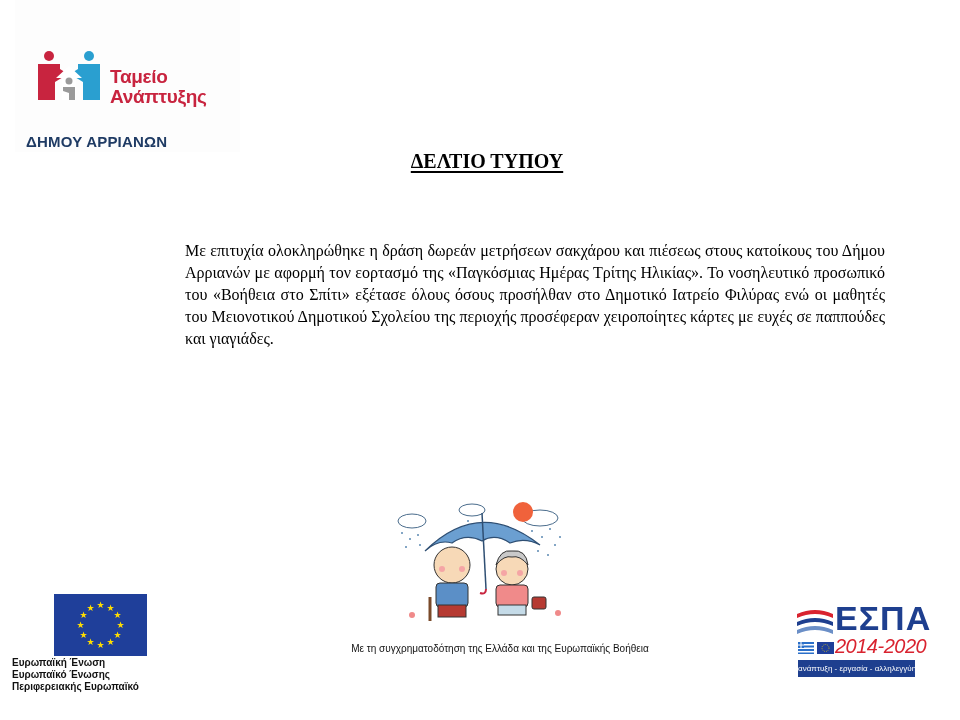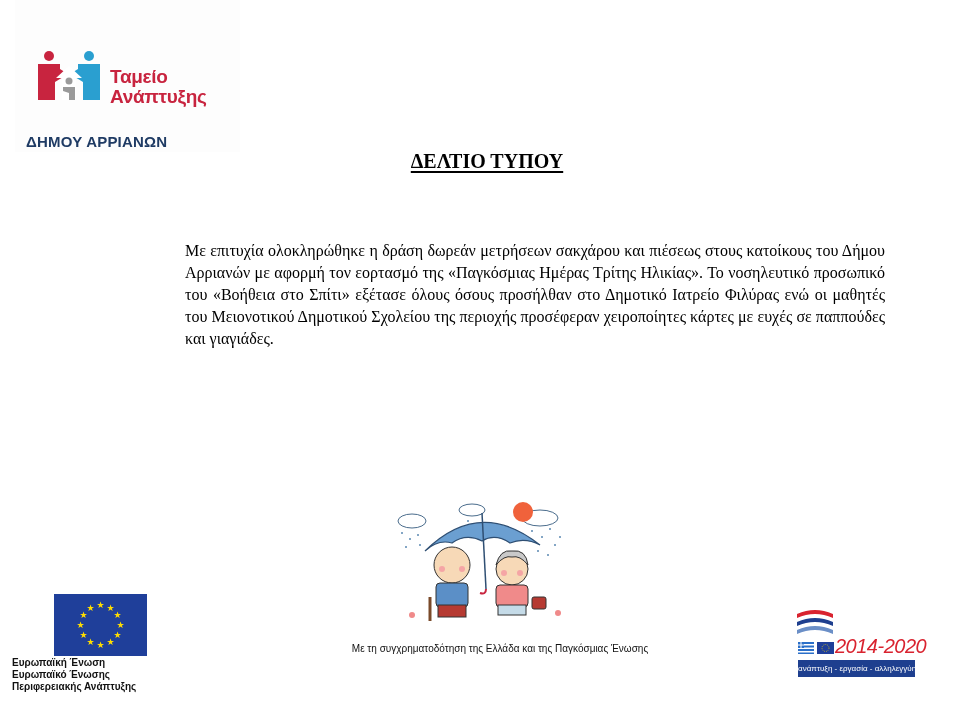--- a/index.html
+++ b/index.html
@@ -275,31 +275,32 @@
     <text x="36.5" y="51">★</text>
     <text x="29.5" y="44">★</text>
     <text x="26.5" y="34">★</text>
     <text x="29.5" y="24">★</text>
     <text x="36.5" y="17">★</text>
   </g>
 </svg>
 <div class="eu-caption">
   <div>Ευρωπαϊκή Ένωση</div>
   <div>Ευρωπαϊκό Ένωσης</div>
-  <div>Περιφερειακής Ανάπτυξης</div>
+  <div>Περιφερειακής Ευρωπαϊκό</div>
 </div>
 
-<div class="cofund">Με τη  συγχρηματοδότηση της Ελλάδα και της Παγκόσμιας Ένωσης</div>
+<div class="cofund">Με τη  συγχρηματοδότηση της Ελλάδα και της Ευρωπαϊκής Βοήθεια</div>
 
 <div class="espa">
   <svg class="espa-wave" viewBox="0 0 40 32">
     <path d="M2,6 Q20,-2 38,6 L38,10 Q20,2 2,10 Z" fill="#d9232f"></path>
     <path d="M2,14 Q20,6 38,14 L38,18 Q20,10 2,18 Z" fill="#1e3f8f"></path>
     <path d="M2,22 Q20,14 38,22 L38,26 Q20,18 2,26 Z" fill="#6b8fc7"></path>
   </svg>
+  <div class="espa-title">ΕΣΠΑ</div>
   <svg class="espa-flags" viewBox="0 0 36 12">
     <rect x="0" y="0" width="16" height="12" fill="#2a6fc9"></rect>
     <rect x="0" y="2" width="16" height="1.5" fill="#fff"></rect>
     <rect x="0" y="5.5" width="16" height="1.5" fill="#fff"></rect>
     <rect x="0" y="9" width="16" height="1.5" fill="#fff"></rect>
     <rect x="0" y="0" width="6" height="6" fill="#2a6fc9"></rect>
     <rect x="2.5" y="0" width="1" height="6" fill="#fff"></rect>
     <rect x="0" y="2.5" width="6" height="1" fill="#fff"></rect>
     <rect x="19" y="0" width="17" height="12" fill="#1f3f9a"></rect>
     <circle cx="27.5" cy="6" r="3.5" fill="none" stroke="#ffdd00" stroke-width="0.8" stroke-dasharray="0.8 1.2"></circle>

